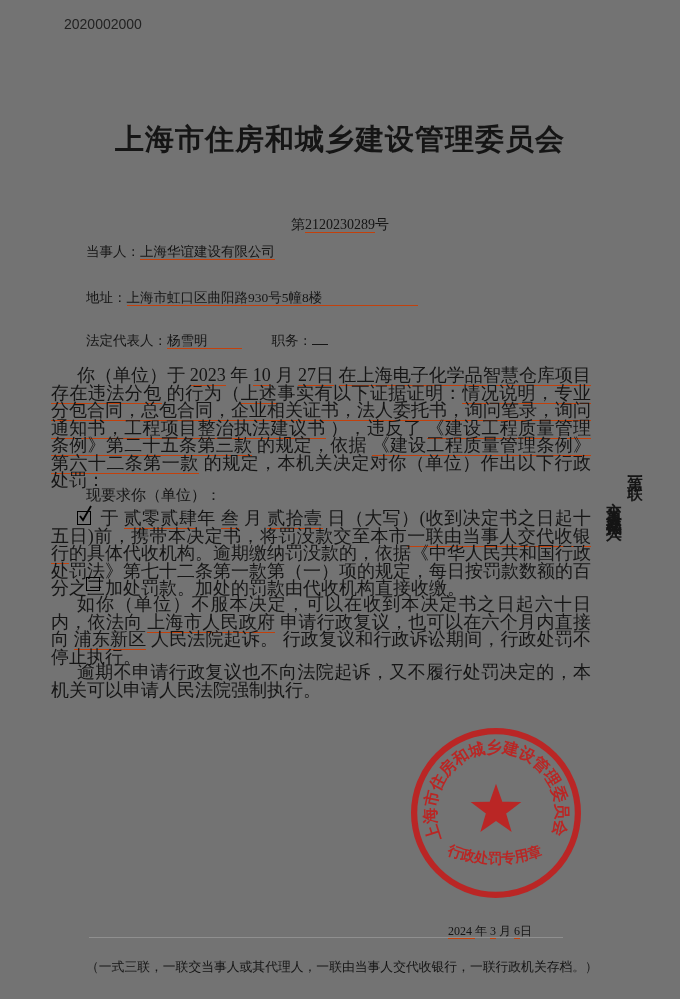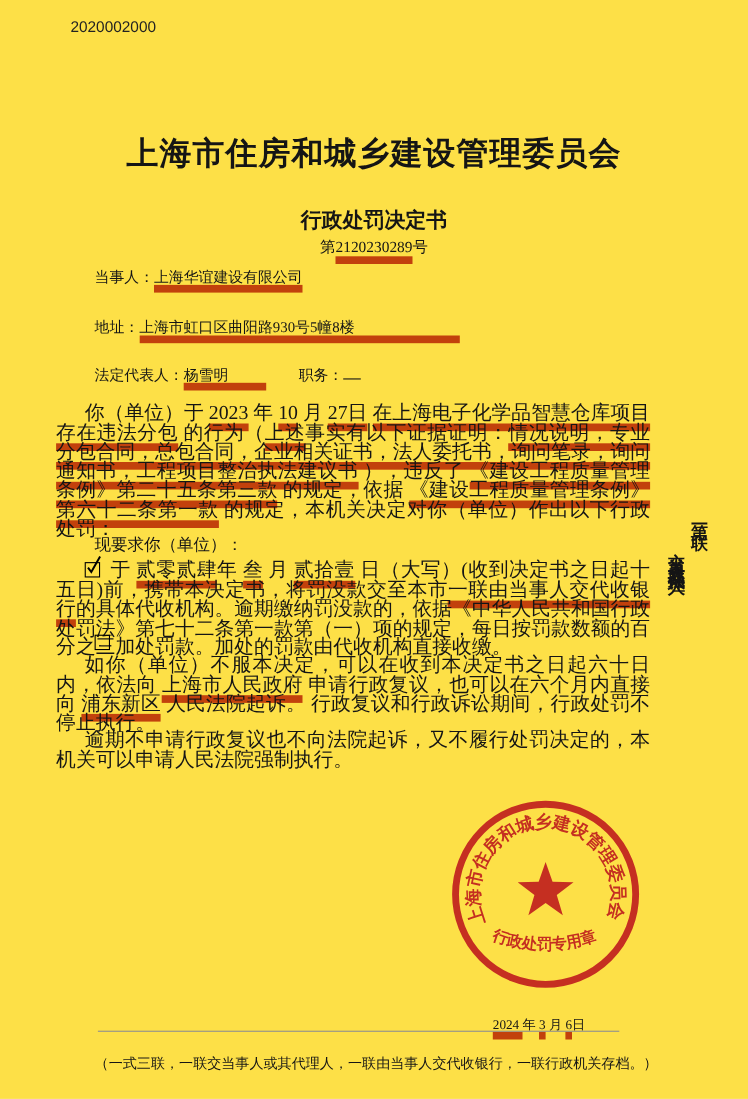--- a/index.html
+++ b/index.html
@@ -1,28 +1,28 @@
 <!DOCTYPE html>
 <html><head>
 <meta charset="utf-8">
 <style>
   html,body { margin:0; padding:0; background:#ffffff; }
   .page {
-    position:relative; width:680px; height:999px; background:#fde047;
+    position:relative; width:680px; height:999px; background:#737373;
     font-family:"Liberation Serif","DejaVu Serif",serif; color:#151515;
     overflow:hidden;
   }
   .abs { position:absolute; }
   .serial { left:64px; top:16px; font-family:"Liberation Sans","DejaVu Sans",sans-serif; font-size:14px; color:#222; }
   .agency { left:0; right:0; top:120px; text-align:center; font-size:29px; font-weight:bold; letter-spacing:1px; margin:0; }
   .doctype { left:0; right:0; top:187px; text-align:center; font-size:19px; font-weight:bold; margin:0; }
   .docno { left:0; right:0; top:216px; text-align:center; font-size:14px; }
   .fieldline { left:86px; font-size:13.5px; }
   .body-par { left:51px; width:540px; font-size:18px; line-height:17.5px; text-align:justify; text-indent:26px; }
-  .u { border-bottom:7px solid #c2410c; }
+  .u { border-bottom:1px solid #c2410c; }
   .pad-addr { padding-right:96px; }
   .pad-name { padding-right:34px; }
   .pad-pen { padding-right:10px; }
   .gap-duty { margin-left:30px; }
   .blank-short { display:inline-block; min-width:16px; height:13px; border-bottom:1px solid #151515; }
   .cb { display:inline-block; width:12px; height:12px; border:1.6px solid #000; margin-right:9px; position:relative; vertical-align:-1px; }
   .cb svg { position:absolute; left:-1px; top:-8px; overflow:visible; }
   .penalty { left:86px; top:455px; font-size:13.5px; }
   .require { left:86px; top:486px; font-size:15px; }
   .opt2 { left:86px; top:577px; font-size:13.4px; }
@@ -35,21 +35,20 @@
   .sidestrip .second { margin-top:26px; letter-spacing:3px; }
 </style>
 </head>
 <body>
 
 <div class="page">
 
   <div class="abs serial">2020002000</div>
 
   <h1 class="abs agency">上海市住房和城乡建设管理委员会</h1>
-  <h2 class="abs doctype">行政处罚决定书</h2>
 
   <div class="abs docno"><span>第</span><span class="u">2120230289</span><span>号</span></div>
 
   <div class="abs fieldline" style="top:243px"><span>当事人：</span><span class="u">上海华谊建设有限公司</span></div>
 
   <div class="abs fieldline" style="top:289px"><span>地址：</span><span class="u pad-addr">上海市虹口区曲阳路930号5幢8楼</span></div>
 
   <div class="abs fieldline" style="top:331px"><span>法定代表人：</span><span class="u pad-name">杨雪明</span><span class="gap-duty">职务：</span><span class="blank-short"></span></div>
 
   <div class="abs body-par" style="top:367px"><span>你（单位）于 </span><span class="u">2023</span><span> 年 </span><span class="u">10</span><span> 月 </span><span class="u">27日</span><span> </span><span class="u">在上海电子化学品智慧仓库项目</span><span> </span><span class="u">存在违法分包</span><span> 的行为（</span><span class="u">上述</span><span>事实有以下证据证明：</span><span class="u">情况说明，专业分包合同，总包合同，企业相关证书，法人委托书，询问笔录，询问通知书，工程项目整治执法建议书</span><span> ），违反了 </span><span class="u">《建设工程质量管理条例》第二十五条第三款</span><span> 的规定，依据 </span><span class="u">《建设工程质量管理条例》第六十二条第一款</span><span> 的规定，本机关决定对你（单位）作出以下行政处罚：</span></div>

